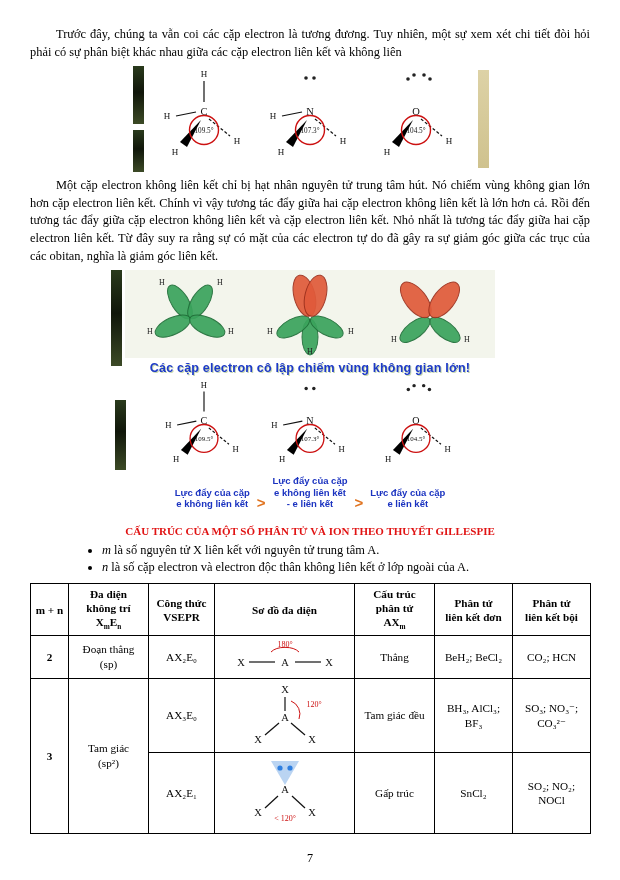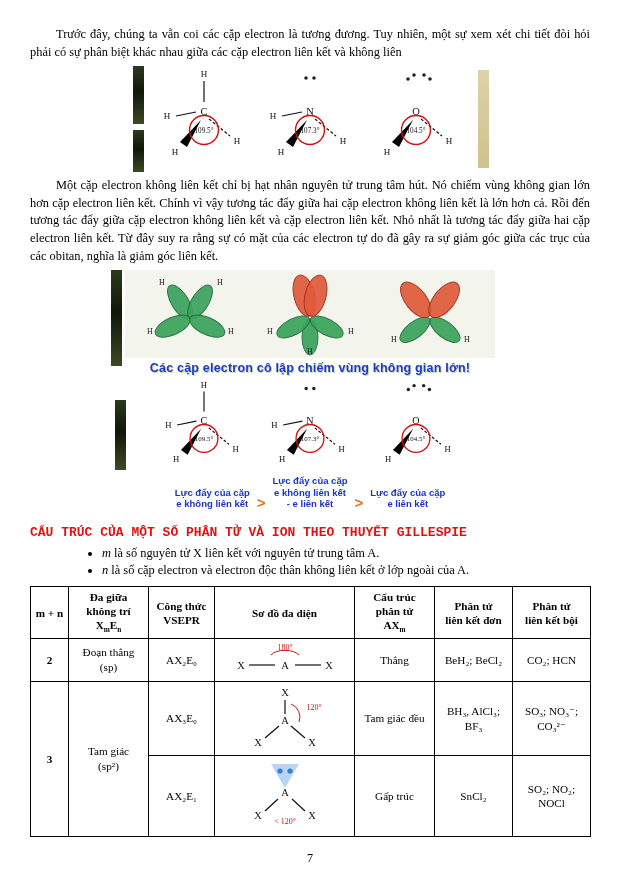--- a/index.html
+++ b/index.html
@@ -18,21 +18,21 @@
   .mol-row{display:flex;justify-content:center;gap:10px}
   .orb-row{display:flex;justify-content:center;gap:12px;background:#f3f5ec;padding:2px 0}
 
   .fig-caption{font-family:"Liberation Sans",sans-serif;font-weight:bold;font-size:12.5px;
     text-align:center;margin:3px 0 2px;text-shadow:1px 1px 0 rgba(150,180,110,.55);letter-spacing:.2px}
   .label-row{display:flex;justify-content:center;align-items:flex-end;gap:7px;
     font-family:"Liberation Sans",sans-serif;font-weight:bold;font-size:9.5px;line-height:1.22;text-align:center;margin-top:2px}
   .rep-label{max-width:110px}
   .gt-sep{font-size:15px;line-height:1;margin-top:7px;font-weight:bold}
 
-  .heading-red{font-size:13px;font-weight:bold;text-align:left;margin:9px 0 6px;font-family:Liberation Mono, monospace}
+  .heading-red{font-size:11px;font-weight:bold;text-align:center;margin:9px 0 6px;font-family:Liberation Serif, serif}
   .intro{font-size:12.4px;margin-bottom:2px}
   sub{font-size:.65em}
   .bullets{list-style:disc;margin:2px 0 8px;padding-left:64px;font-size:12.4px}
   .bullets li{margin:2px 8px}
   .bullets i{font-style:italic}
 
   table.vsepr{border-collapse:collapse;width:560px;table-layout:fixed;font-size:11.2px;margin-top:3px}
   .vsepr th,.vsepr td{border:1px solid #000;text-align:center;vertical-align:middle;padding:2px 3px;overflow:hidden}
   .vsepr th{font-weight:bold;line-height:1.25}
   .vsepr td{line-height:1.3}
@@ -270,21 +270,21 @@
         <col style="width:66px">
         <col style="width:140px">
       <col style="width:80px">
         <col style="width:78px">
         <col style="width:78px">
     </colgroup>
     <thead>
       <tr style="height:52px">
         <th>m + n</th>
         <th>
-          <div>Đa giữa</div>
+          <div>Đa diện</div>
           <div>không trí</div>
           <div class="formula-line"><span>X</span><sub>m</sub><span>E</span><sub>n</sub></div>
         </th>
         <th>
           <div>Công thức</div>
           <div>VSEPR</div>
         </th>
         <th>Sơ đồ đa diện</th>
         <th>
           <div>Cấu trúc</div>

